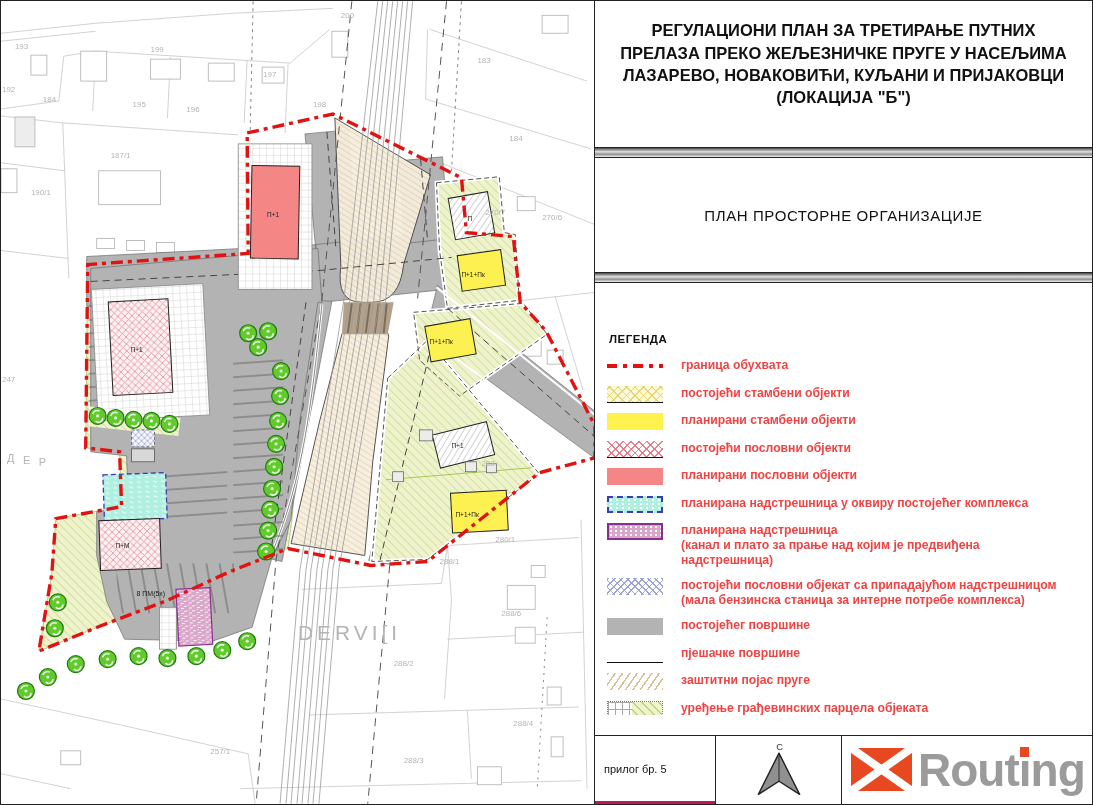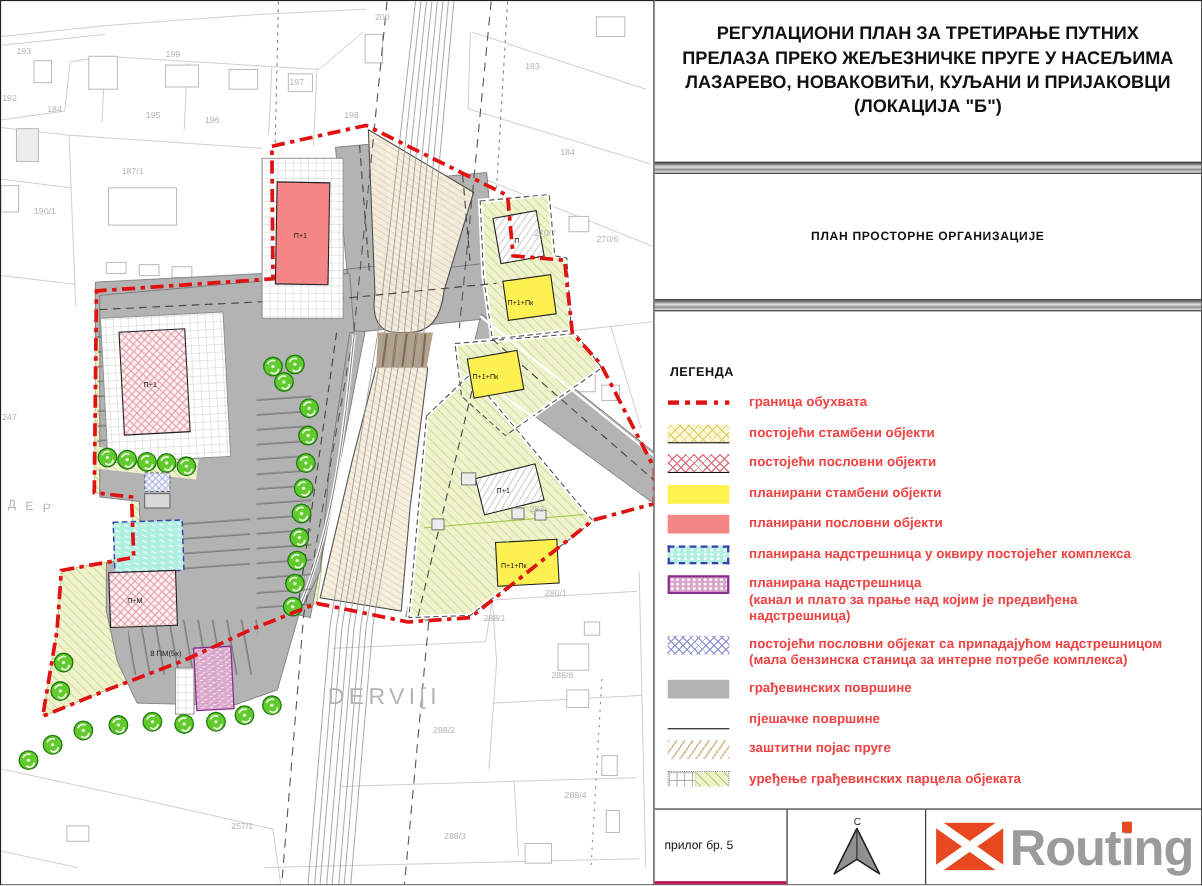--- a/index.html
+++ b/index.html
@@ -10,21 +10,21 @@
   #map-svg{display:block;width:100%;height:100%;}
   .cad-label{fill:#b4b4b4;}
   .plan-label{fill:#1a1a1a;}
   
   #info-panel{width:498px;height:805px;border:1px solid #222;border-left:none;box-sizing:border-box;display:flex;flex-direction:column;background:#fff;gap:20px;}
   .title-box{height:126px;display:flex;align-items:center;justify-content:center;text-align:center;
     font-weight:bold;font-size:16.5px;line-height:1.35;padding:0 8px;white-space:pre-line;}
   .grad-bar{height:9px;border-top:1px solid #222;border-bottom:1px solid #222;
     background:linear-gradient(#4a4a4a,#e2e2e2 42%,#8f8f8f 70%,#f2f2f2);}
   .subtitle-box{height:74px;display:flex;align-items:center;justify-content:center;
-    font-weight:bold;font-size:11px;letter-spacing:.6px;}
+    font-weight:normal;font-size:15px;letter-spacing:.6px;}
   .legend-box{flex:1;padding:28px 10px 0 12px;overflow:hidden;}
   .legend-heading{font-size:11.5px;font-weight:bold;letter-spacing:.5px;margin:2px 0 12px 2px;}
   .legend-row{display:flex;align-items:flex-start;margin:0 0 9.5px 0;}
   .legend-label{font-size:12.2px;font-weight:bold;line-height:1.22;white-space:pre-line;padding-top:1px;color:#ef4444;}
   .swatch{width:56px;height:17px;flex:0 0 56px;margin-right:18px;margin-top:1px;position:relative;box-sizing:border-box;}
   .sw-boundary{background:repeating-linear-gradient(90deg,#e11212 0 10px,transparent 10px 16px,#e11212 16px 20px,transparent 20px 26px);
     background-size:100% 4px;background-position:0 6px;background-repeat:no-repeat;}
   .sw-existing-residential{background-color:#fdf8d4;
     background-image:repeating-linear-gradient(45deg,rgba(220,206,105,.8) 0 1px,transparent 1px 6px),repeating-linear-gradient(-45deg,rgba(220,206,105,.8) 0 1px,transparent 1px 6px);
     border-bottom:1.6px solid #111;}
@@ -374,27 +374,27 @@
     <span class="swatch sw-boundary"></span>
     <span class="legend-label">граница обухвата</span>
   </div>
 
   <div class="legend-row">
     <span class="swatch sw-existing-residential"></span>
     <span class="legend-label">постојећи стамбени објекти</span>
   </div>
 
   <div class="legend-row">
+    <span class="swatch sw-planned-residential"></span>
+    <span class="legend-label">планирани стамбени објекти</span>
+  </div>
+
+  <div class="legend-row">
     <span class="swatch sw-existing-business"></span>
     <span class="legend-label">постојећи пословни објекти</span>
-  </div>
-
-  <div class="legend-row">
-    <span class="swatch sw-planned-residential"></span>
-    <span class="legend-label">планирани стамбени објекти</span>
   </div>
 
   <div class="legend-row">
     <span class="swatch sw-planned-business"></span>
     <span class="legend-label">планирани пословни објекти</span>
   </div>
 
   <div class="legend-row">
     <span class="swatch sw-planned-canopy-complex"></span>
     <span class="legend-label">планирана надстрешница у оквиру постојећег комплекса</span>
@@ -408,21 +408,21 @@
   </div>
 
   <div class="legend-row">
     <span class="swatch sw-existing-business-canopy"></span>
     <span class="legend-label">постојећи пословни објекат са припадајућом надстрешницом
 (мала бензинска станица за интерне потребе комплекса)</span>
   </div>
 
   <div class="legend-row">
     <span class="swatch sw-traffic"></span>
-    <span class="legend-label">грађевинских површине</span>
+    <span class="legend-label">постојећег површине</span>
   </div>
 
   <div class="legend-row">
     <span class="swatch sw-pedestrian"></span>
     <span class="legend-label">пјешачке површине</span>
   </div>
 
   <div class="legend-row">
     <span class="swatch sw-railway-belt"></span>
     <span class="legend-label">заштитни појас пруге</span>

